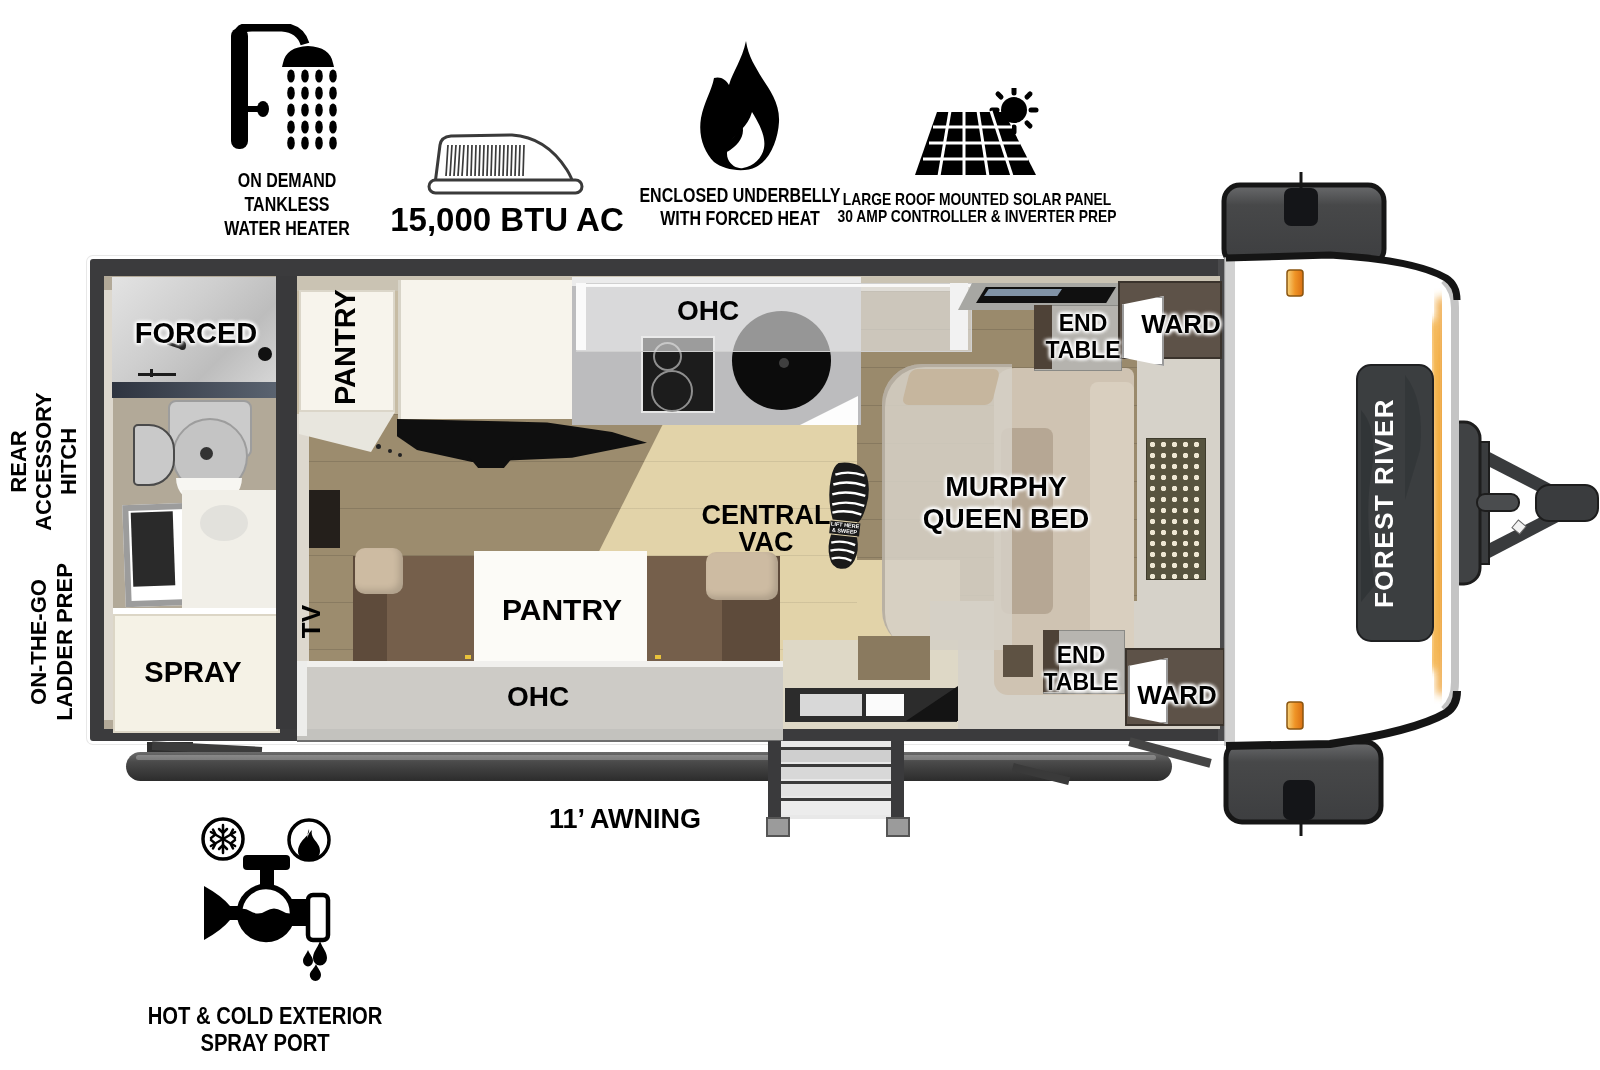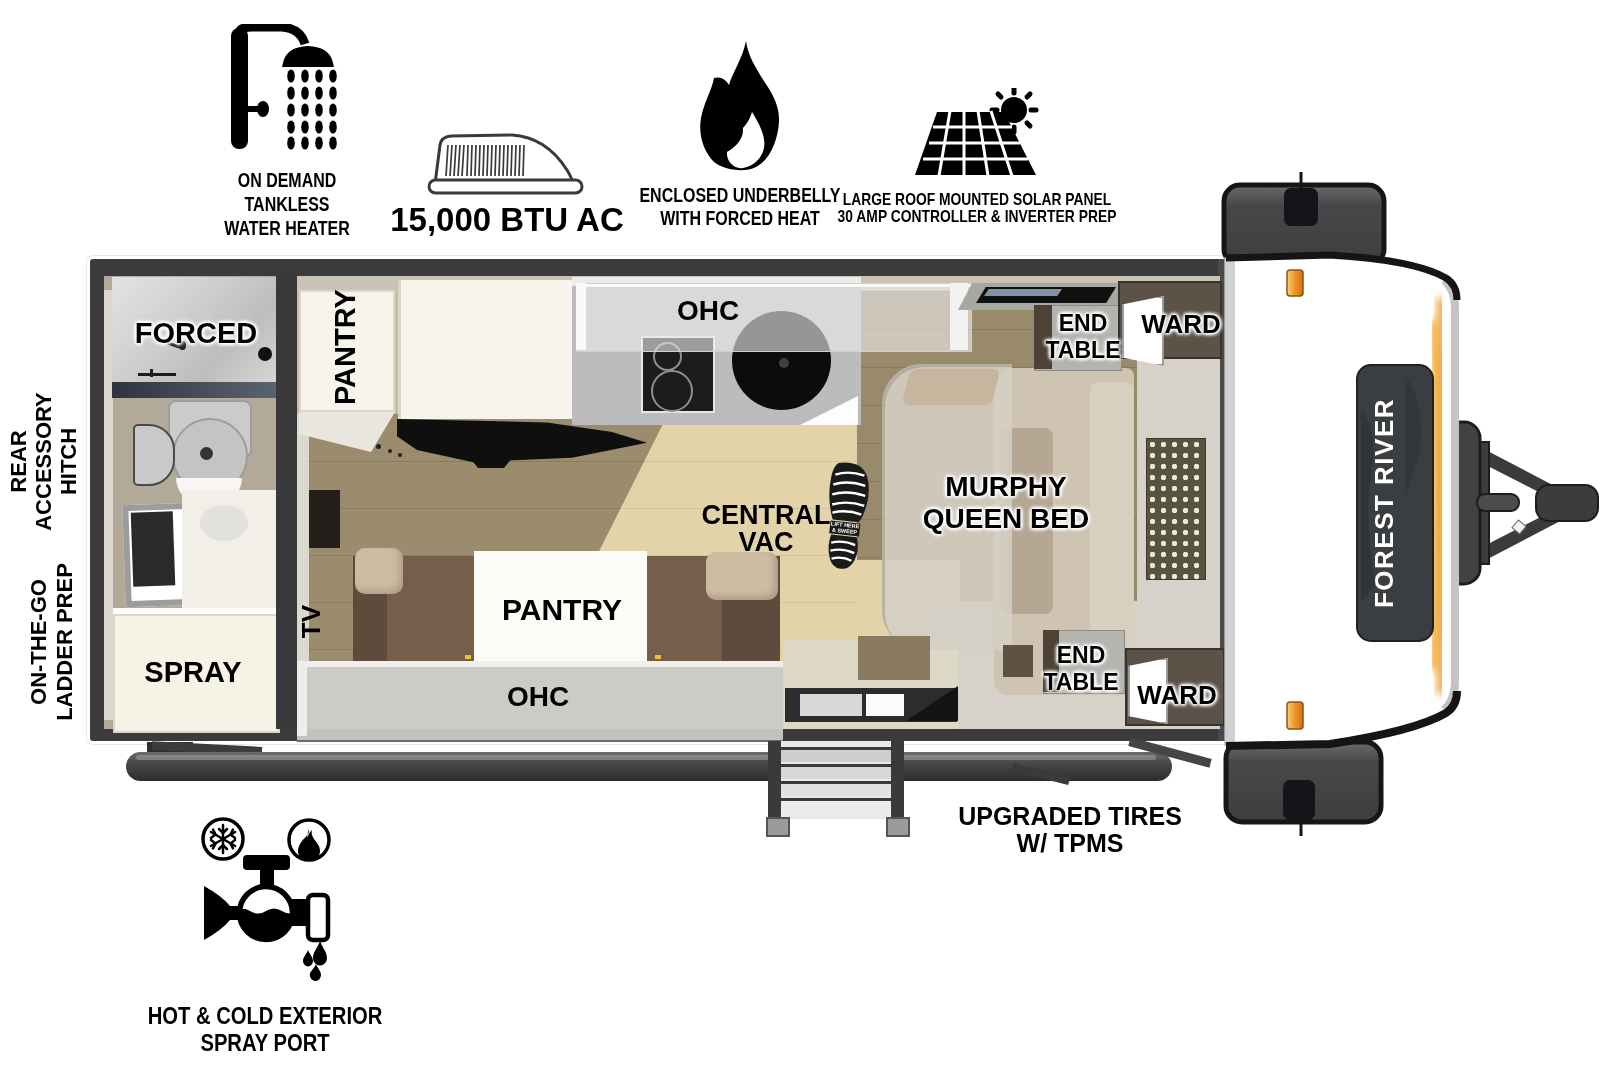--- a/index.html
+++ b/index.html
@@ -397,22 +397,22 @@
 <div class="abs" style="left:781px;top:781px;width:110px;height:12px;background:#e2e2e2;border-top:3px solid #3a3a3a;"></div>
 <div class="abs" style="left:781px;top:798px;width:110px;height:14px;background:#ececec;border-top:3px solid #3a3a3a;"></div>
 
 <div class="abs" style="left:768px;top:741px;width:13px;height:78px;background:#3a3a3c;"></div>
 
 <div class="abs" style="left:891px;top:741px;width:13px;height:78px;background:#3a3a3c;"></div>
 
 <div class="abs" style="left:766px;top:817px;width:20px;height:16px;background:#9b9b9b;border:2px solid #555;"></div>
 <div class="abs" style="left:886px;top:817px;width:20px;height:16px;background:#9b9b9b;border:2px solid #555;"></div>
 
-
-<div class="lbl" style="left:920px;top:803px;width:300px;font-size:25px;line-height:27px;">UPGRADED TIRES<br>W/ TPMS</div>
+<div class="lbl" style="left:475px;top:805px;width:300px;font-size:27px;">11’ AWNING</div>
+
 
 <svg class="abs" style="left:180px;top:808px" width="170" height="180" viewBox="0 0 170 180">
   <defs>
         <clipPath id="ballclip">
           <circle cx="86" cy="105" r="25"></circle>
         </clipPath>
       </defs>
 
   <circle cx="43" cy="31" r="20" fill="none" stroke="#000" stroke-width="3.5"></circle>
   <g stroke="#000" stroke-width="2.5" stroke-linecap="round" fill="none">

